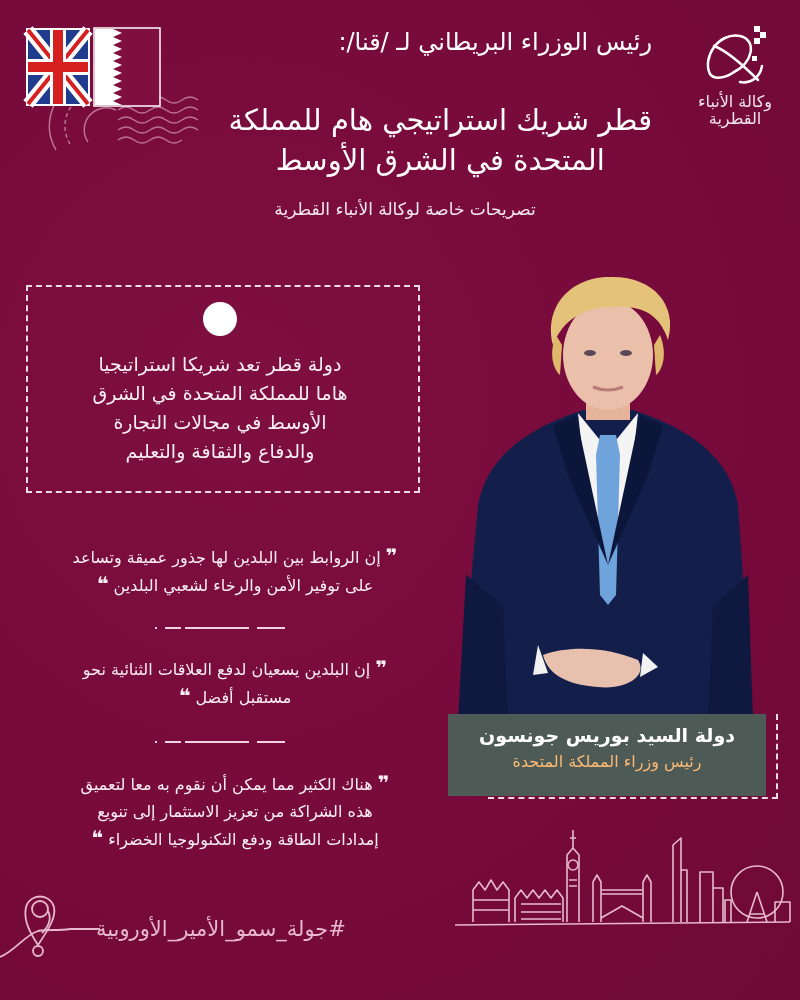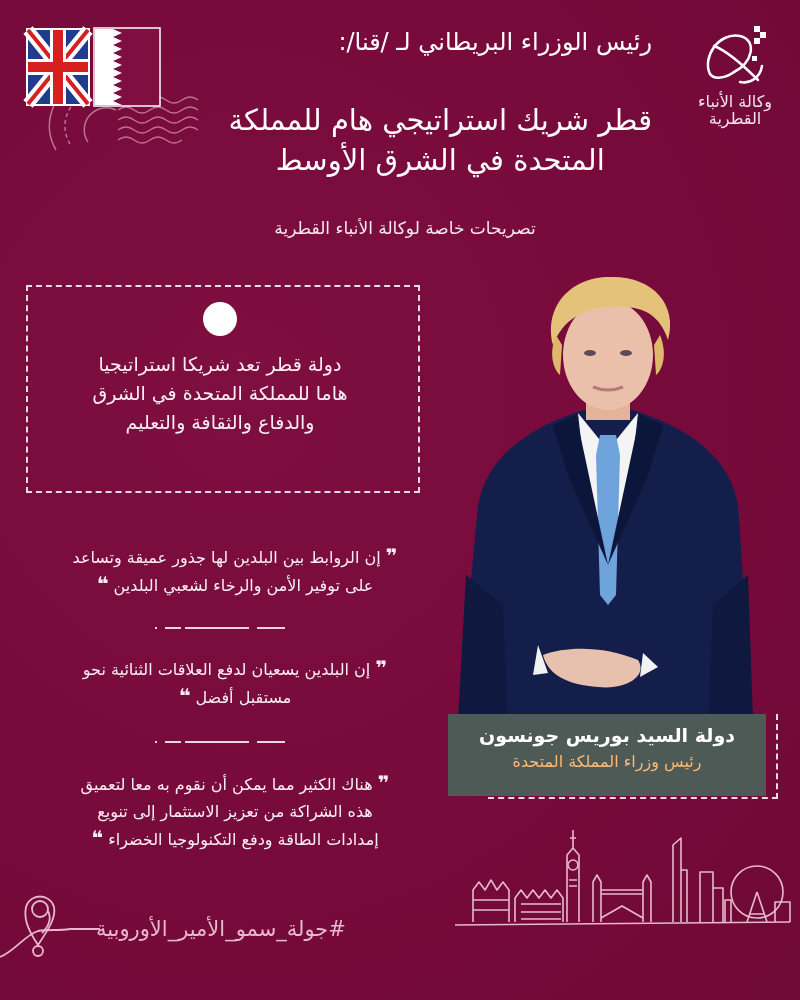--- a/index.html
+++ b/index.html
@@ -18,21 +18,21 @@
   .rtl { direction: rtl; }
 
   
   .logo { left: 690px; top: 22px; width: 90px; height: 108px; text-align: center; }
   .logo svg { display: block; margin: 0 auto; }
   .logo-text { font-size: 16px; line-height: 15px; color: #f2e6ec; margin-top: 2px; }
 
   
   .title-line1 { right: 148px; top: 28px; font-size: 24px; font-weight: normal; white-space: nowrap; }
   .title-line2 { right: 148px; top: 100px; font-size: 29px; font-weight: normal; white-space: nowrap; line-height: 40px; text-align: center; }
-  .subtitle { left: 240px; top: 218px; width: 330px; font-size: 17px; text-align: center; color: #f5eaf0; white-space: nowrap; }
+  .subtitle { left: 240px; top: 199px; width: 330px; font-size: 17px; text-align: center; color: #f5eaf0; white-space: nowrap; }
 
   
   .stamp { left: 18px; top: 22px; width: 190px; height: 130px; }
 
   
   .callout {
     left: 26px; top: 285px; width: 394px; height: 208px;
     border: 2px dashed rgba(255,255,255,0.85);
   }
   .callout-dot { left: 203px; top: 302px; width: 34px; height: 34px; border-radius: 50%; background: #fff; }
@@ -138,20 +138,21 @@
   <div>قطر شريك استراتيجي هام للمملكة</div>
   <div>المتحدة في الشرق الأوسط</div>
 </div>
 <div class="abs subtitle rtl">تصريحات خاصة لوكالة الأنباء القطرية</div>
 
 <div class="abs callout"></div>
 <div class="abs callout-dot"></div>
 <div class="abs callout-text rtl">
   <div>دولة قطر تعد شريكا استراتيجيا</div>
   <div>هاما للمملكة المتحدة في الشرق</div>
+  <div>الأوسط في مجالات التجارة</div>
   <div>والدفاع والثقافة والتعليم</div>
 </div>
 
 <div class="abs quote q1 rtl">
   <div>
     <span class="qmark">❞</span>
     <span>إن الروابط بين البلدين لها جذور عميقة وتساعد</span>
   </div>
   <div>
     <span>على توفير الأمن والرخاء لشعبي البلدين</span>

